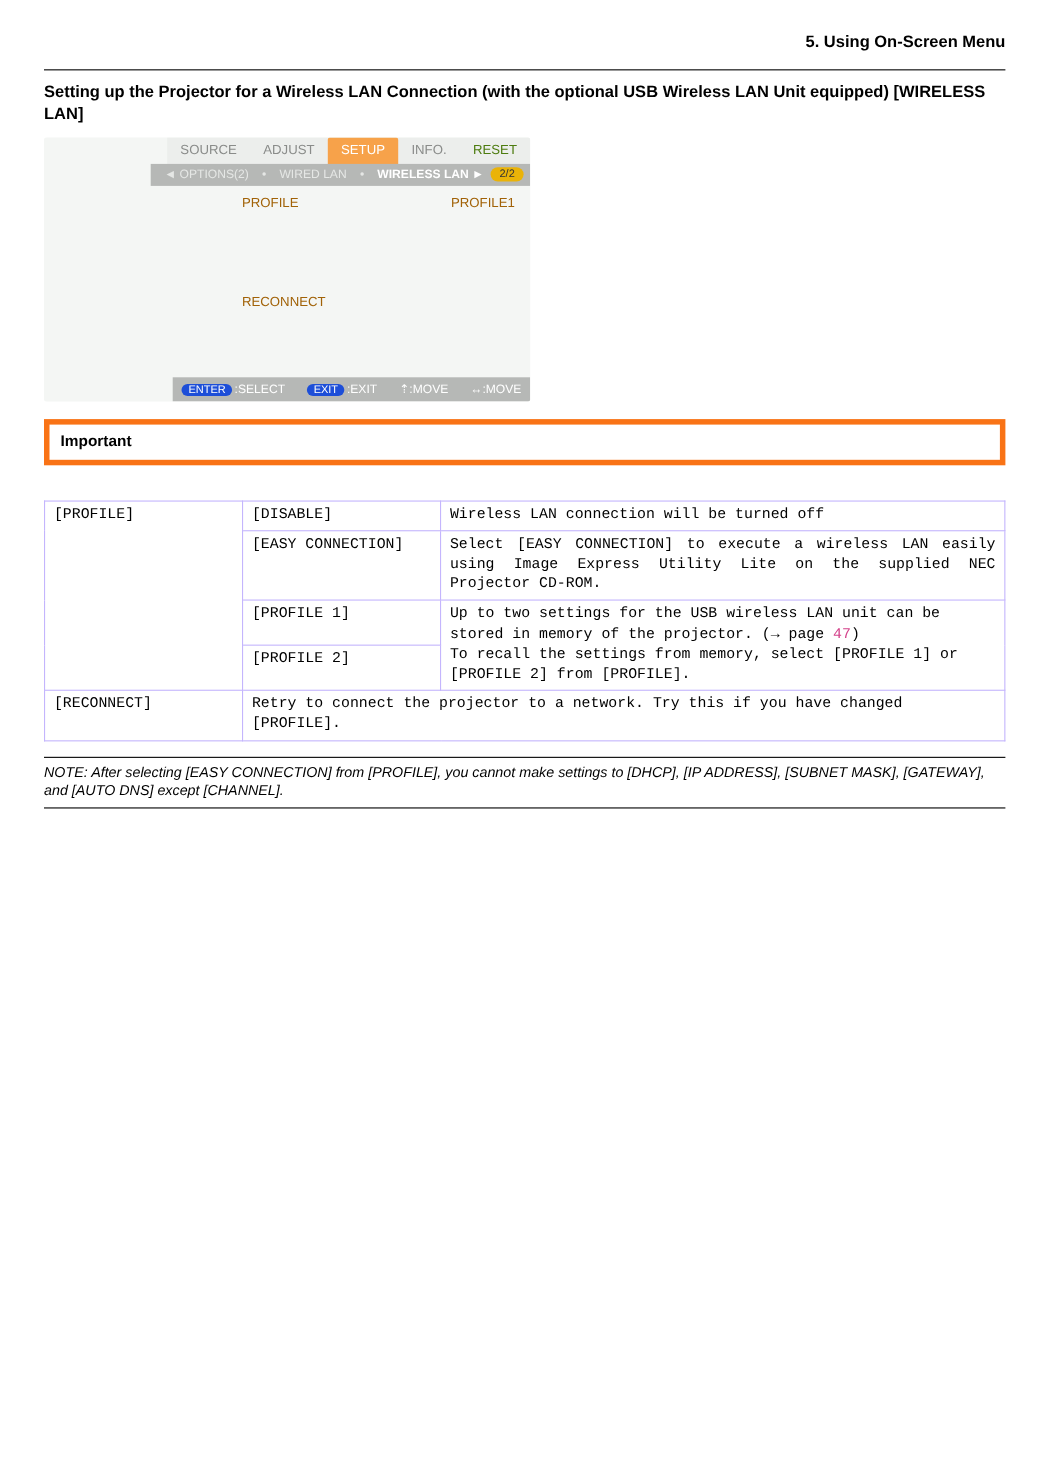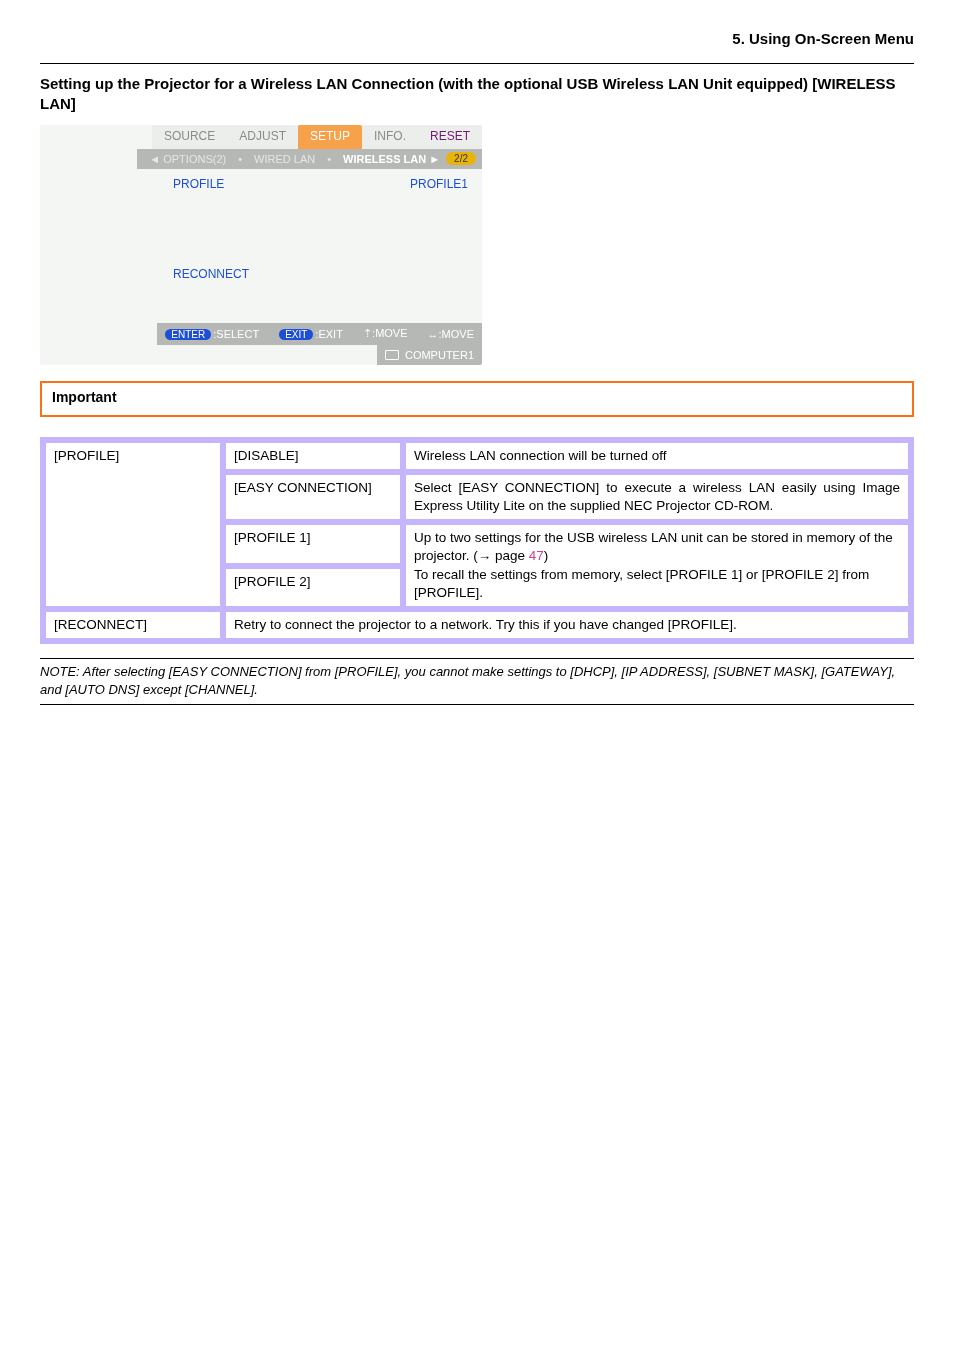--- a/index.html
+++ b/index.html
@@ -41,71 +41,72 @@
       display: flex;
       height: 24px;
       background: #eceeec;
     }
     .ss-tab {
       padding: 4px 12px;
       color: #8a8c8a;
       font-size: 12px;
     }
     .ss-tab.active { background: #f7a24a; color: #fff; border-radius: 2px 2px 0 0; }
-    .ss-tab.right { margin-left: auto; color: #701a75; }
+    .ss-tab.right { margin-left: auto; color: #4d7c0f; }
     .ss-subtabs {
       display: flex;
       height: 20px;
       background: #b6b8b6;
       align-items: center;
       padding: 0 6px;
       color: #fff;
       font-size: 11px;
     }
     .ss-subtab { color: #e5e7e5; padding: 0 6px; }
     .ss-subtab.sep { color: #e5e7e5; }
     .ss-subtab.active { color: #fff; font-weight: bold; }
     .ss-pagecount { margin-left: auto; background:#eab308; color:#333; padding:1px 8px; border-radius:8px; font-size:10px; }
     .ss-body { flex: 1; padding: 8px 14px; }
-    .ss-row { display: flex; color:#1d4ed8; font-size:12px; margin-bottom:6px;gap:47px; }
+    .ss-row { display: flex; color:#a16207; font-size:12px; margin-bottom:6px; }
     .ss-row .lbl { width: 190px; }
     .ss-footer {
       height: 22px;
       background: #b6b8b6;
       display: flex;
       align-items: center;
       color: #fff;
       font-size: 11px;
       padding: 0 8px;
       gap: 20px;
     }
     .ss-footer .pill { background:#1d4ed8; color:#fff; border-radius:8px; padding:0 6px; font-size:10px; display:inline-block; margin-right:2px; }
     .ss-bottom { height:20px; background:#b6b8b6; display:flex; align-items:center; color:#fff; font-size:11px; padding:0 8px; }
     .ss-bottom .mon { display:inline-block; width:14px; height:10px; border:1px solid #fff; border-radius:1px; margin-right:6px; }
     .important-box {
-      border: 2px solid #f97316;
+      border: 5px solid #f97316;
       padding: 6px 10px 8px 10px;
-      margin-bottom: 20px;
+      margin-bottom: 32px;
     }
     .important-box .title { font-weight: bold; font-size: 14px; margin-bottom: 2px; }
     .important-box ul { list-style: none; padding-left: 0; }
     .important-box li { font-size: 13.5px; line-height: 1.4; }
     .important-box li::before { content: "•  "; }
     .important-box .link { color: #d4448c; }
     table.settings {
       width: 100%;
       border-collapse: collapse;
       font-size: 13.5px;
       margin-bottom: 14px;
     }
     table.settings td {
-      border: 6px solid #c4b5fd;
+      border: 1px solid #c4b5fd;
       padding: 4px 8px;
       vertical-align: top;
       line-height: 1.35;
+      font-family: Liberation Mono, monospace;
     }
     table.settings .link { color: #d4448c; }
     .note {
       font-style: italic;
       font-size: 13px;
       line-height: 1.35;
       border-top: 1px solid #000;
       border-bottom: 1px solid #000;
       padding: 4px 0 6px 0;
       margin-bottom: 24px;
@@ -149,24 +150,20 @@
     <div class="ss-row">
       <span>RECONNECT</span>
     </div>
   </div>
   <div class="ss-footer">
     <span><span class="pill">ENTER</span><span>:SELECT</span></span>
     <span><span class="pill">EXIT</span><span>:EXIT</span></span>
     <span>⇡:MOVE</span>
     <span>↔:MOVE</span>
   </div>
-  <div class="ss-bottom">
-    <span class="mon"></span>
-    <span>COMPUTER1</span>
-  </div>
 </div>
 
 <div class="important-box">
   <div class="title">Important</div>
 </div>
 
 <table class="settings">
   <tbody>
       <tr>
     <td rowspan="4" style="width:180px">[PROFILE]</td>

